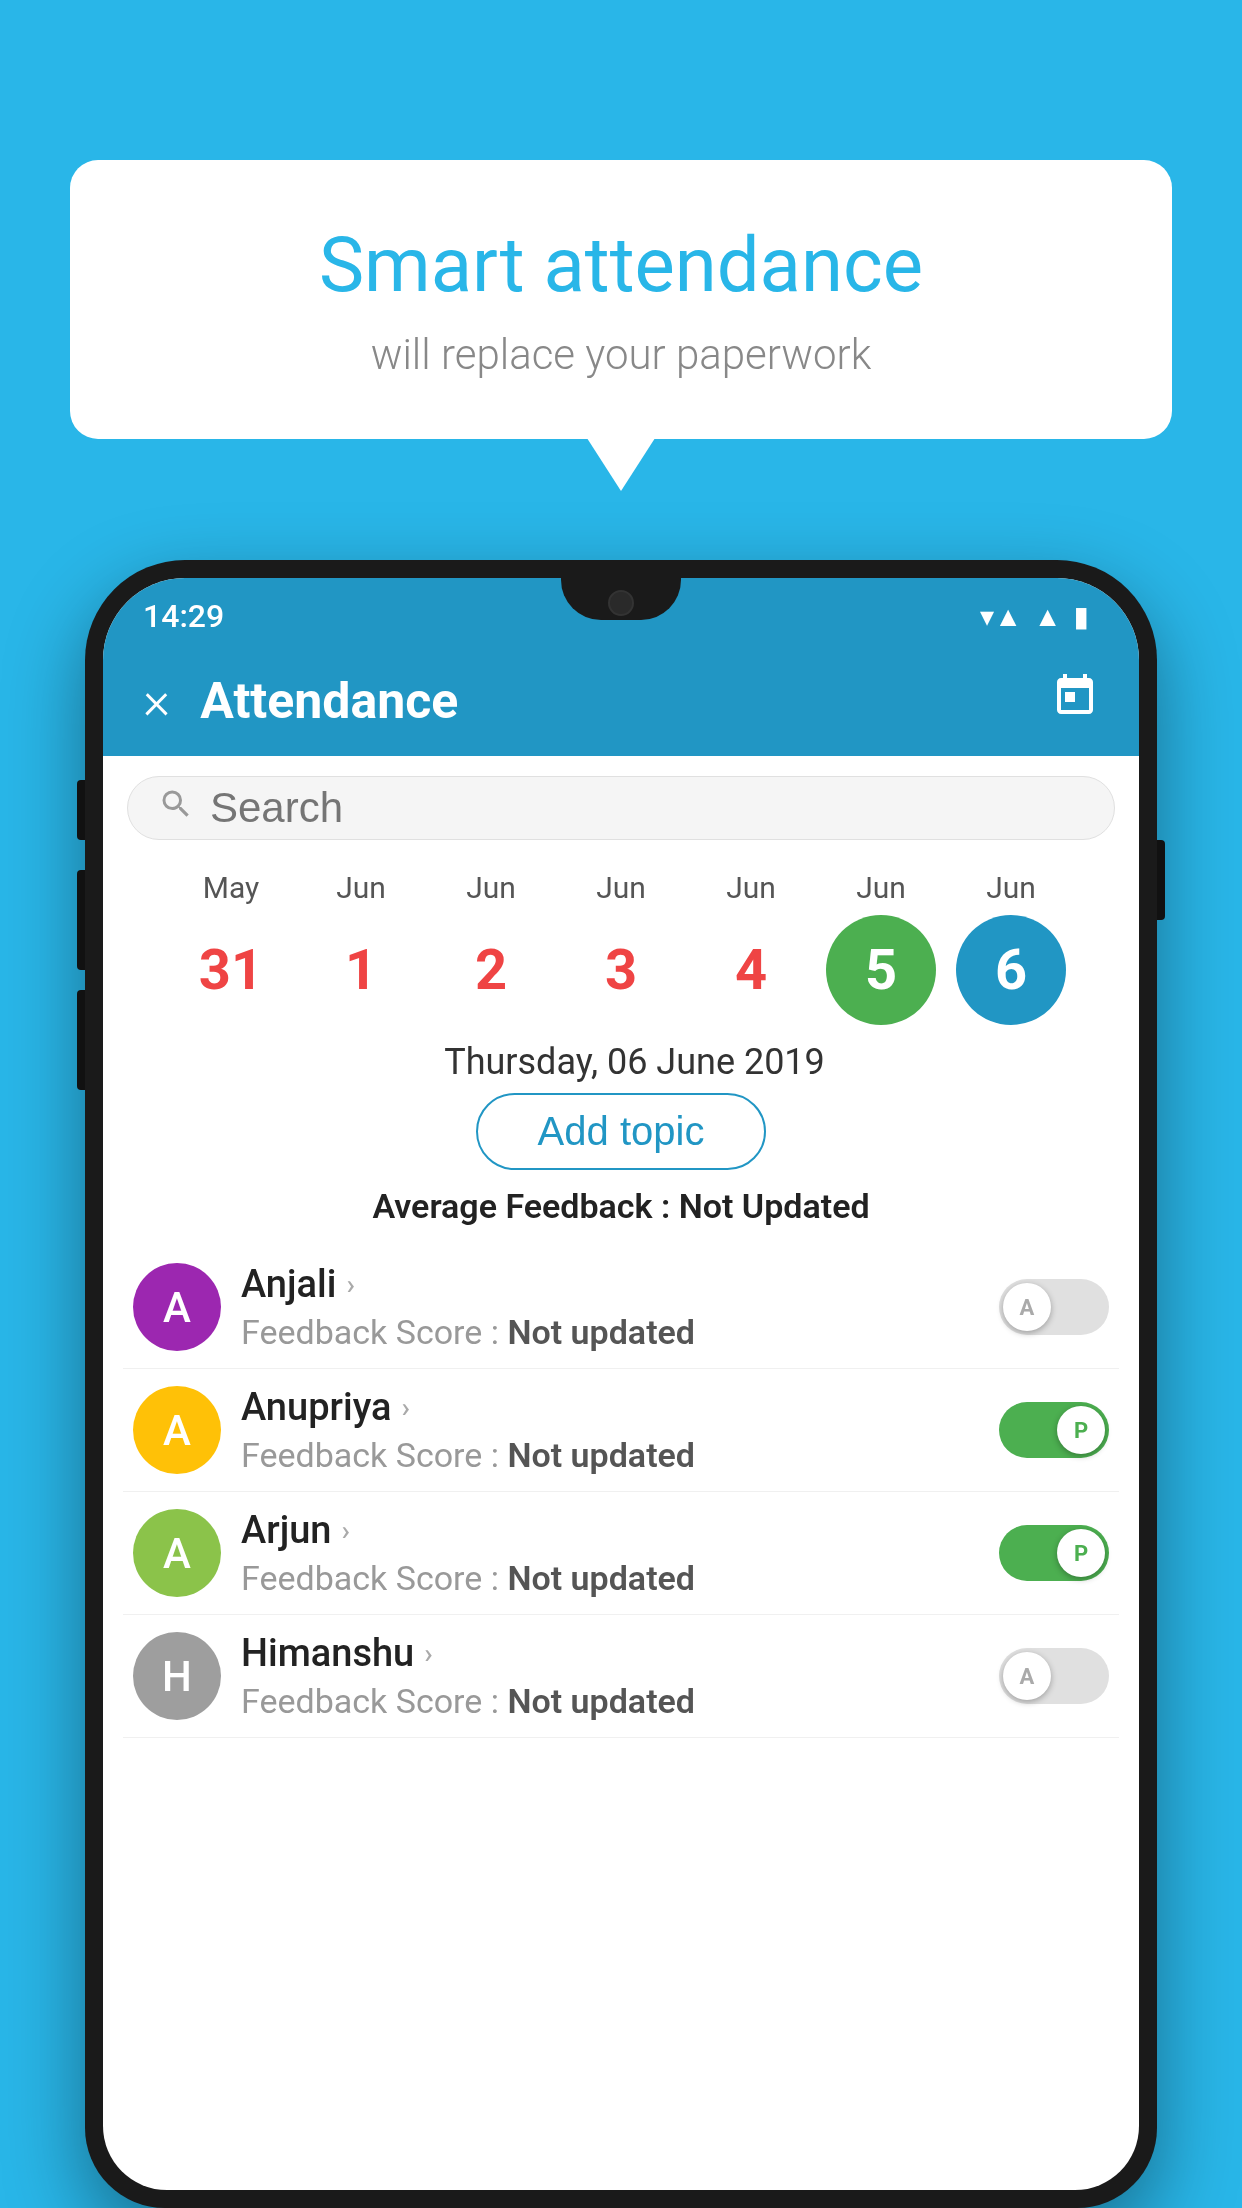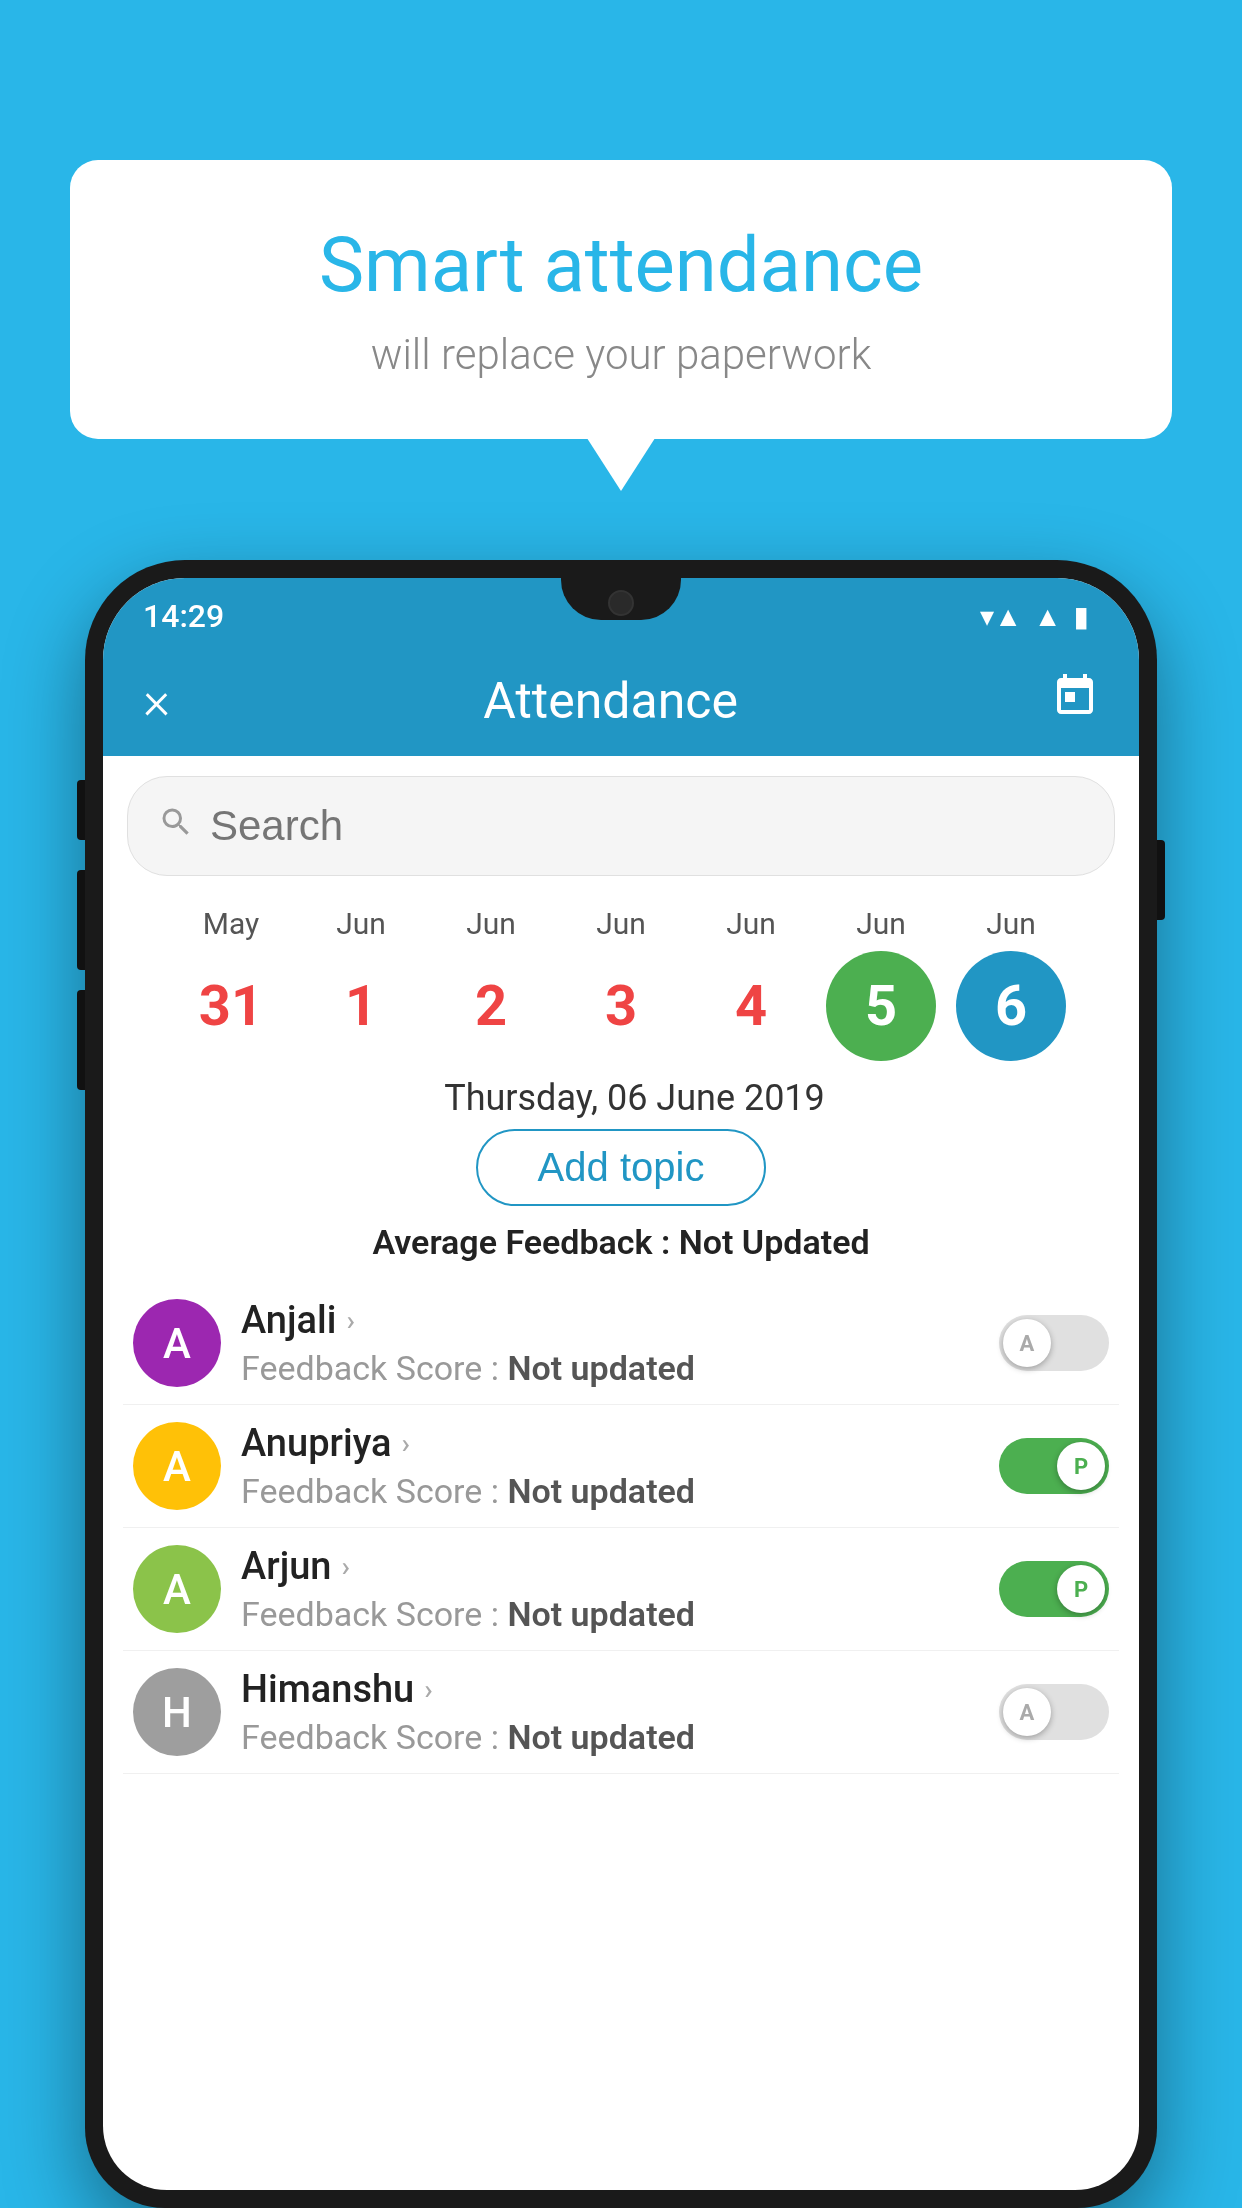--- a/index.html
+++ b/index.html
@@ -145,36 +145,35 @@
       color: white;
       font-size: 52px;
       font-weight: 300;
       cursor: pointer;
       line-height: 1;
     }
 
     .app-bar-title {
       color: white;
       font-size: 50px;
-      font-weight: 400;
+      font-weight: 700;
       flex: 1;
-      text-align: center;
     }
 
     .app-bar-calendar {
       color: white;
       font-size: 44px;
     }
 
     
     .search-container {
       background: #f5f5f5;
       margin: 20px 24px;
       border-radius: 40px;
-      height: 100px;
+      height: 64px;
       display: flex;
       align-items: center;
       padding: 0 30px;
       gap: 16px;
       border: 1px solid #e0e0e0;
     }
 
     .search-icon-wrap {
       color: #999;
       font-size: 38px;

